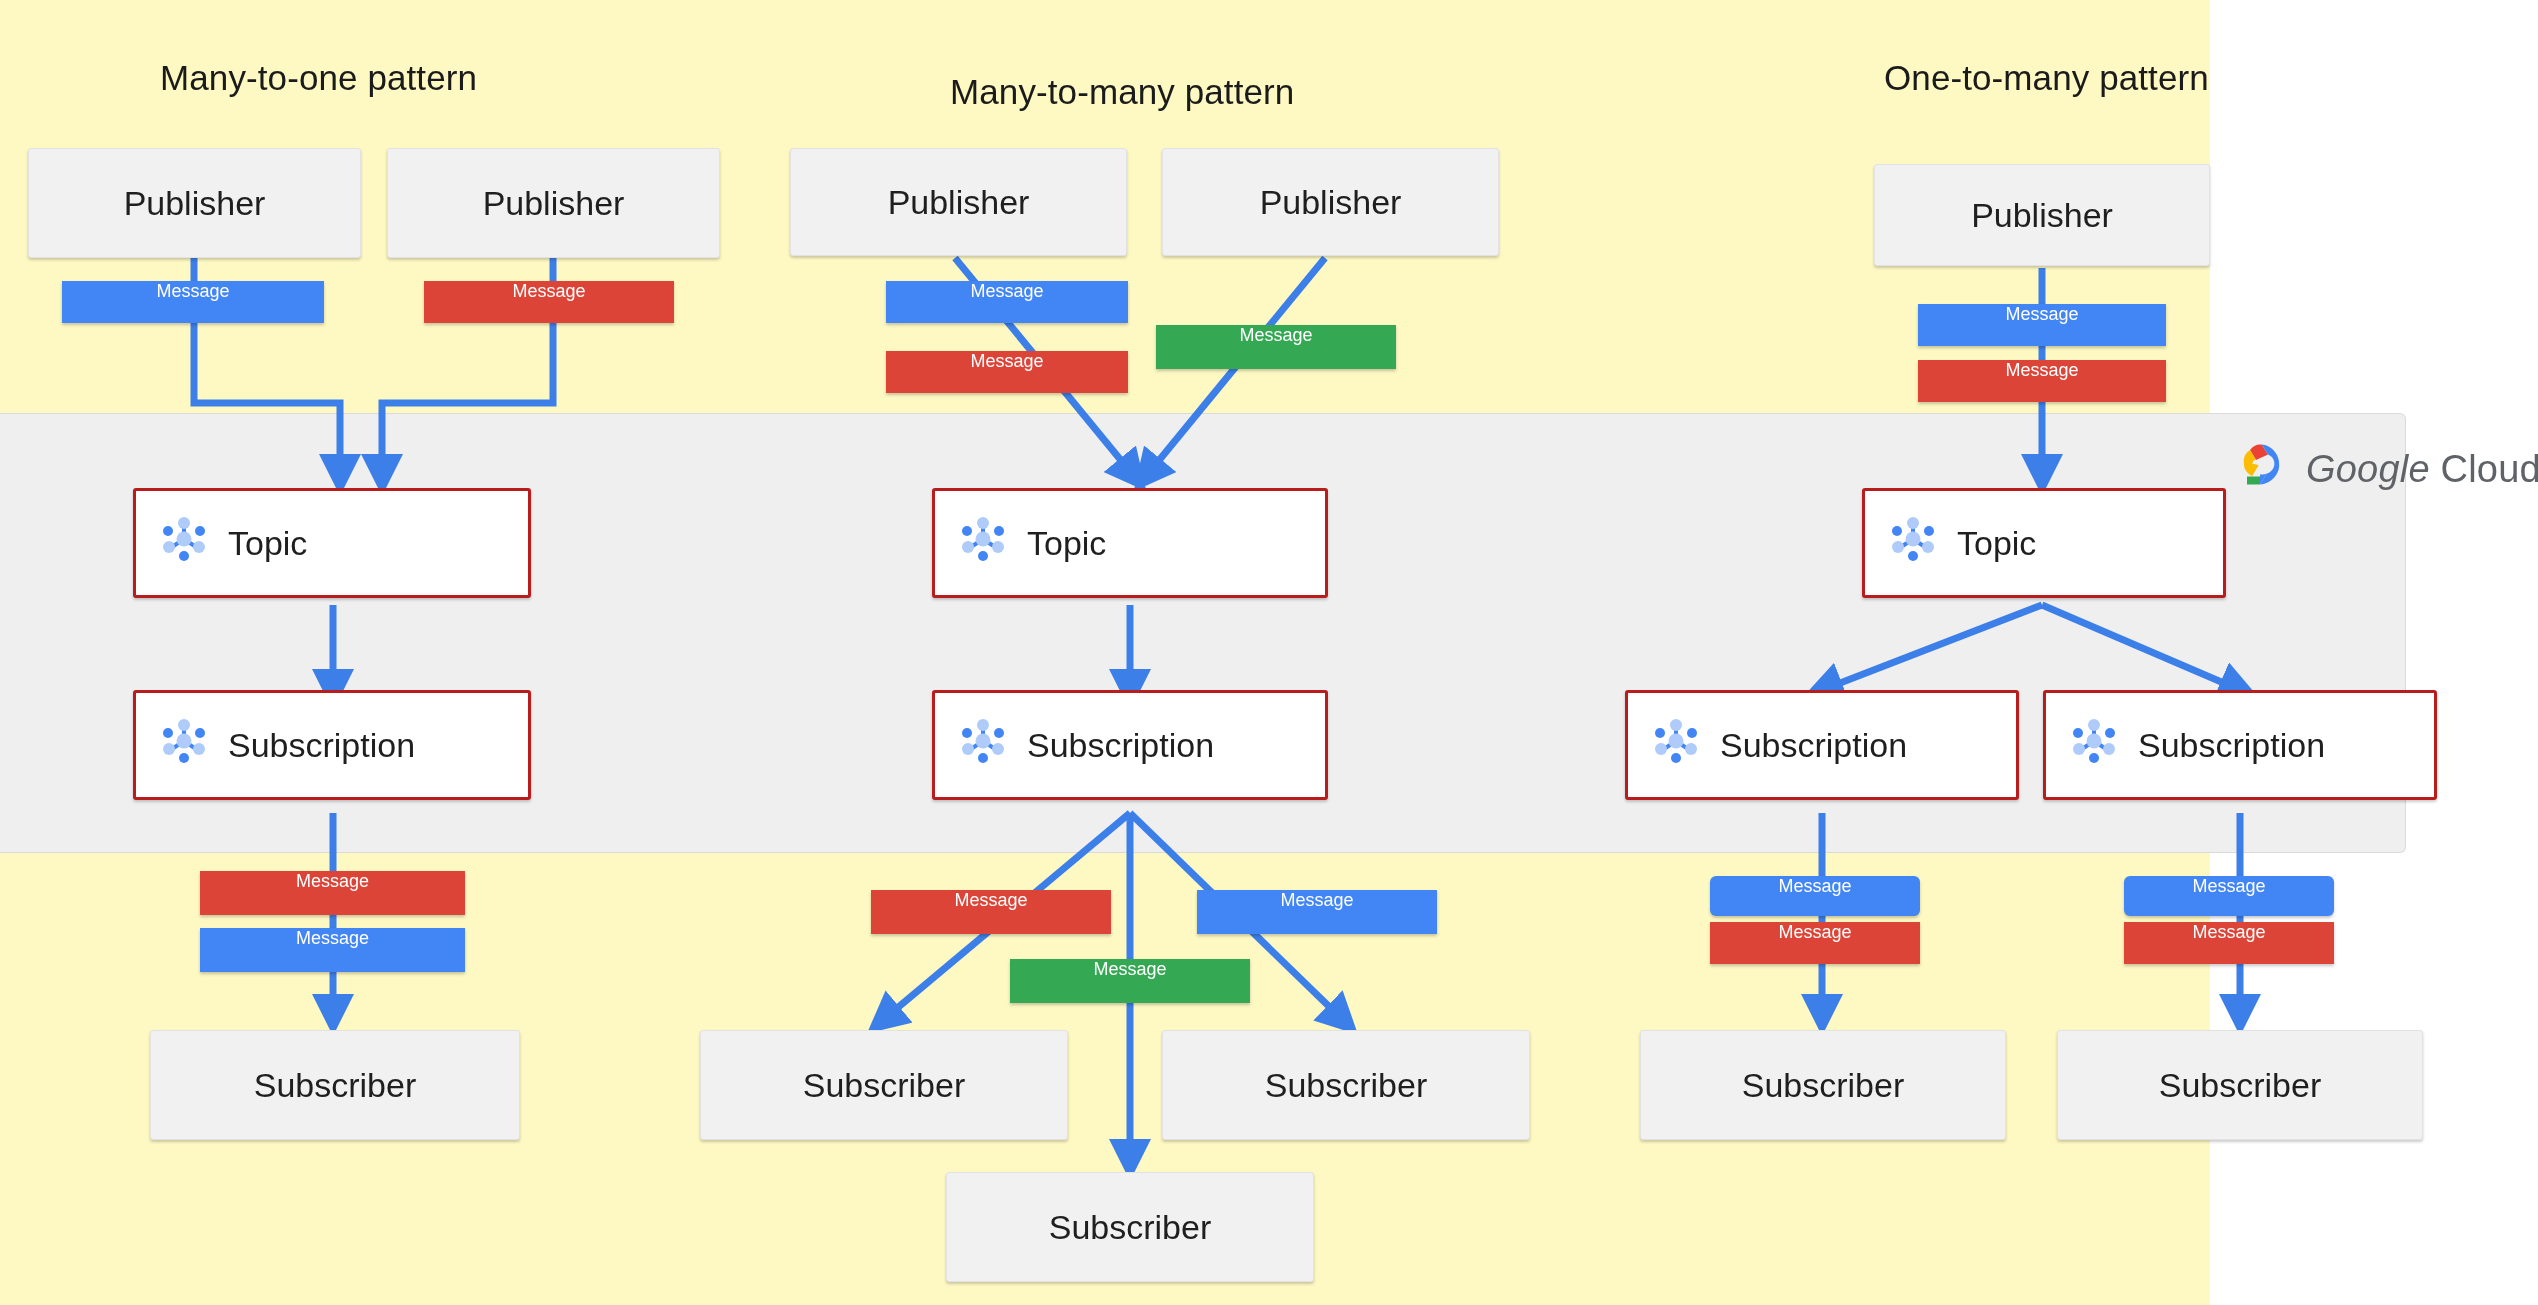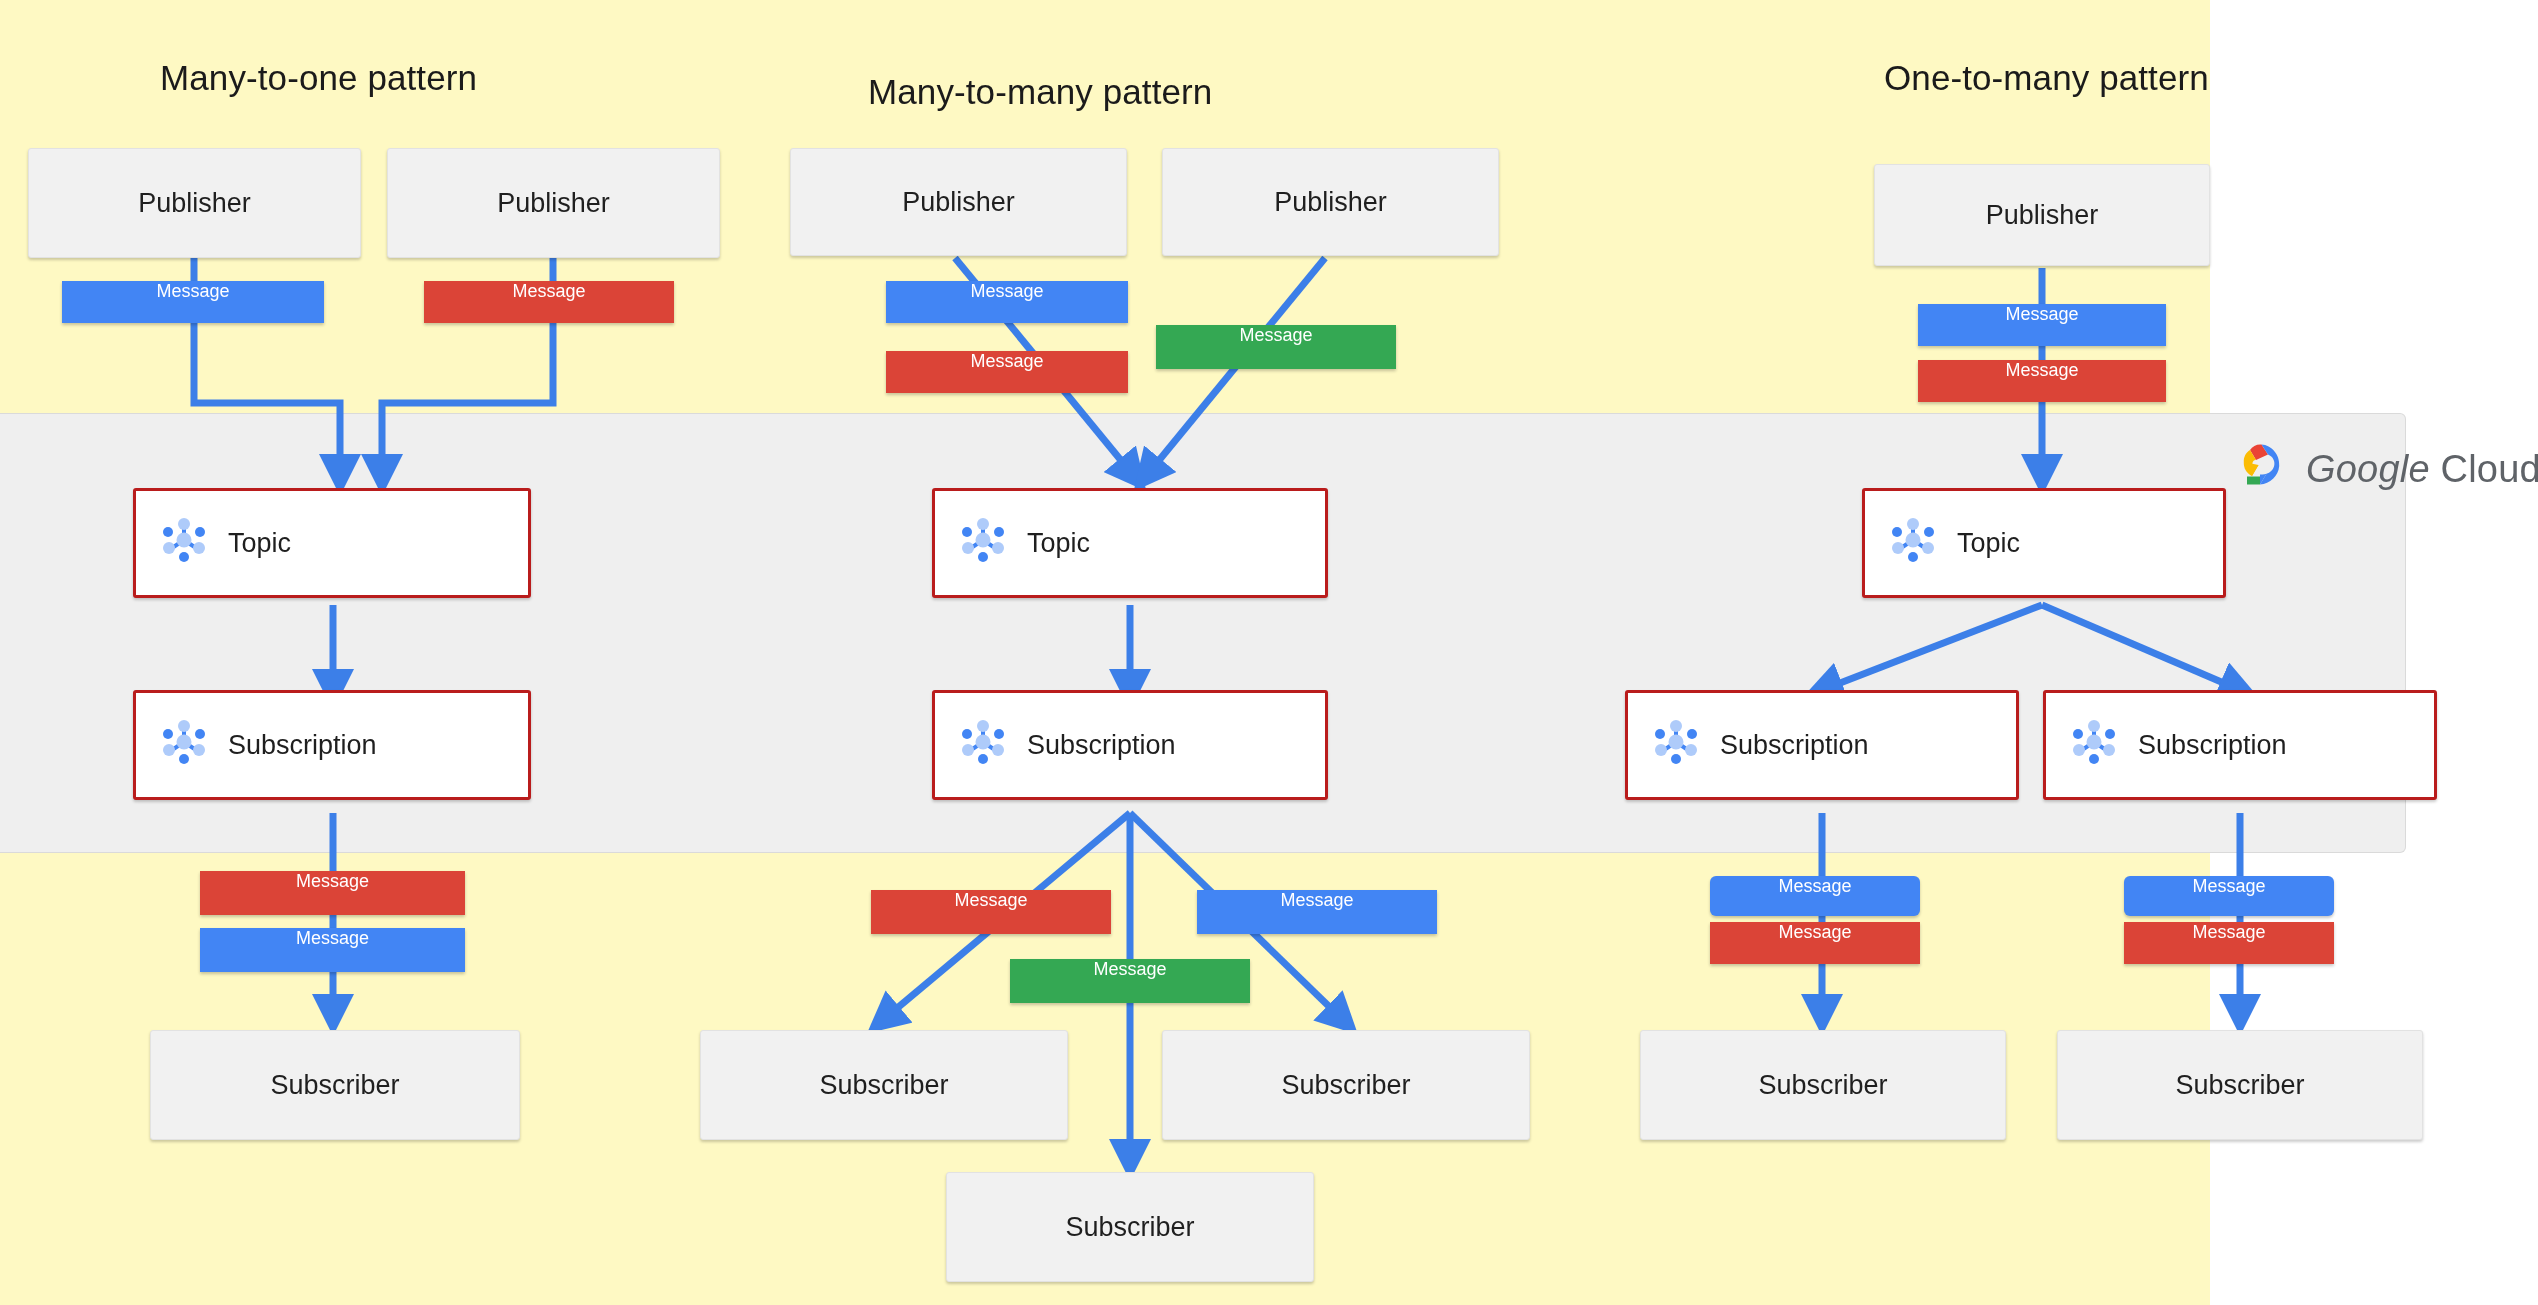--- a/index.html
+++ b/index.html
@@ -13,21 +13,21 @@
     background:#efefef;border:1px solid #dadada;border-left:none;
     border-radius:0 6px 6px 0;box-sizing:border-box;}
 
   
   .col-title{position:absolute;font-size:35px;color:#1b1b1b;white-space:nowrap;
     letter-spacing:.1px;font-weight:400;}
 
   
   .node{position:absolute;box-sizing:border-box;display:flex;align-items:center;
     justify-content:center;border-radius:3px;
-    box-shadow:0 2px 3px rgba(0,0,0,.20);font-size:27px;color:#1f1f1f;}
+    box-shadow:0 2px 3px rgba(0,0,0,.20);font-size:34px;color:#1f1f1f;}
   .node.gray{background:#f1f1f1;border:1px solid #e2e2e2;}
   .node.white{background:#ffffff;border:3px solid #b91c1c;justify-content:flex-start;}
   .node.white .nlabel{margin-left:18px;}
   .node .ic{flex:0 0 auto;margin-left:22px;}
 
   
   .msg{position:absolute;box-sizing:border-box;display:flex;align-items:flex-start;
     justify-content:center;color:#fff;font-size:18px;
     box-shadow:0 2px 3px rgba(0,0,0,.22);}
   .msg.blue{background:#4285f4;}
@@ -142,21 +142,21 @@
     <span>Message</span>
   </div>
   <div class="msg blue" style="left:200px;top:928px;width:265px;height:44px;">
     <span>Message</span>
   </div>
 
   <div class="node gray" style="left:150px;top:1030px;width:370px;height:110px;">
     <span class="nlabel">Subscriber</span>
   </div>
 
-  <div class="col-title" style="left:868px;top:72px;">Many-to-many  pattern</div>
+  <div class="col-title" style="left:950px;top:72px;">Many-to-many  pattern</div>
 
   <div class="node gray" style="left:790px;top:148px;width:337px;height:108px;">
     <span class="nlabel">Publisher</span>
   </div>
   <div class="node gray" style="left:1162px;top:148px;width:337px;height:108px;">
     <span class="nlabel">Publisher</span>
   </div>
 
   <div class="msg blue" style="left:886px;top:281px;width:242px;height:42px;">
     <span>Message</span>

